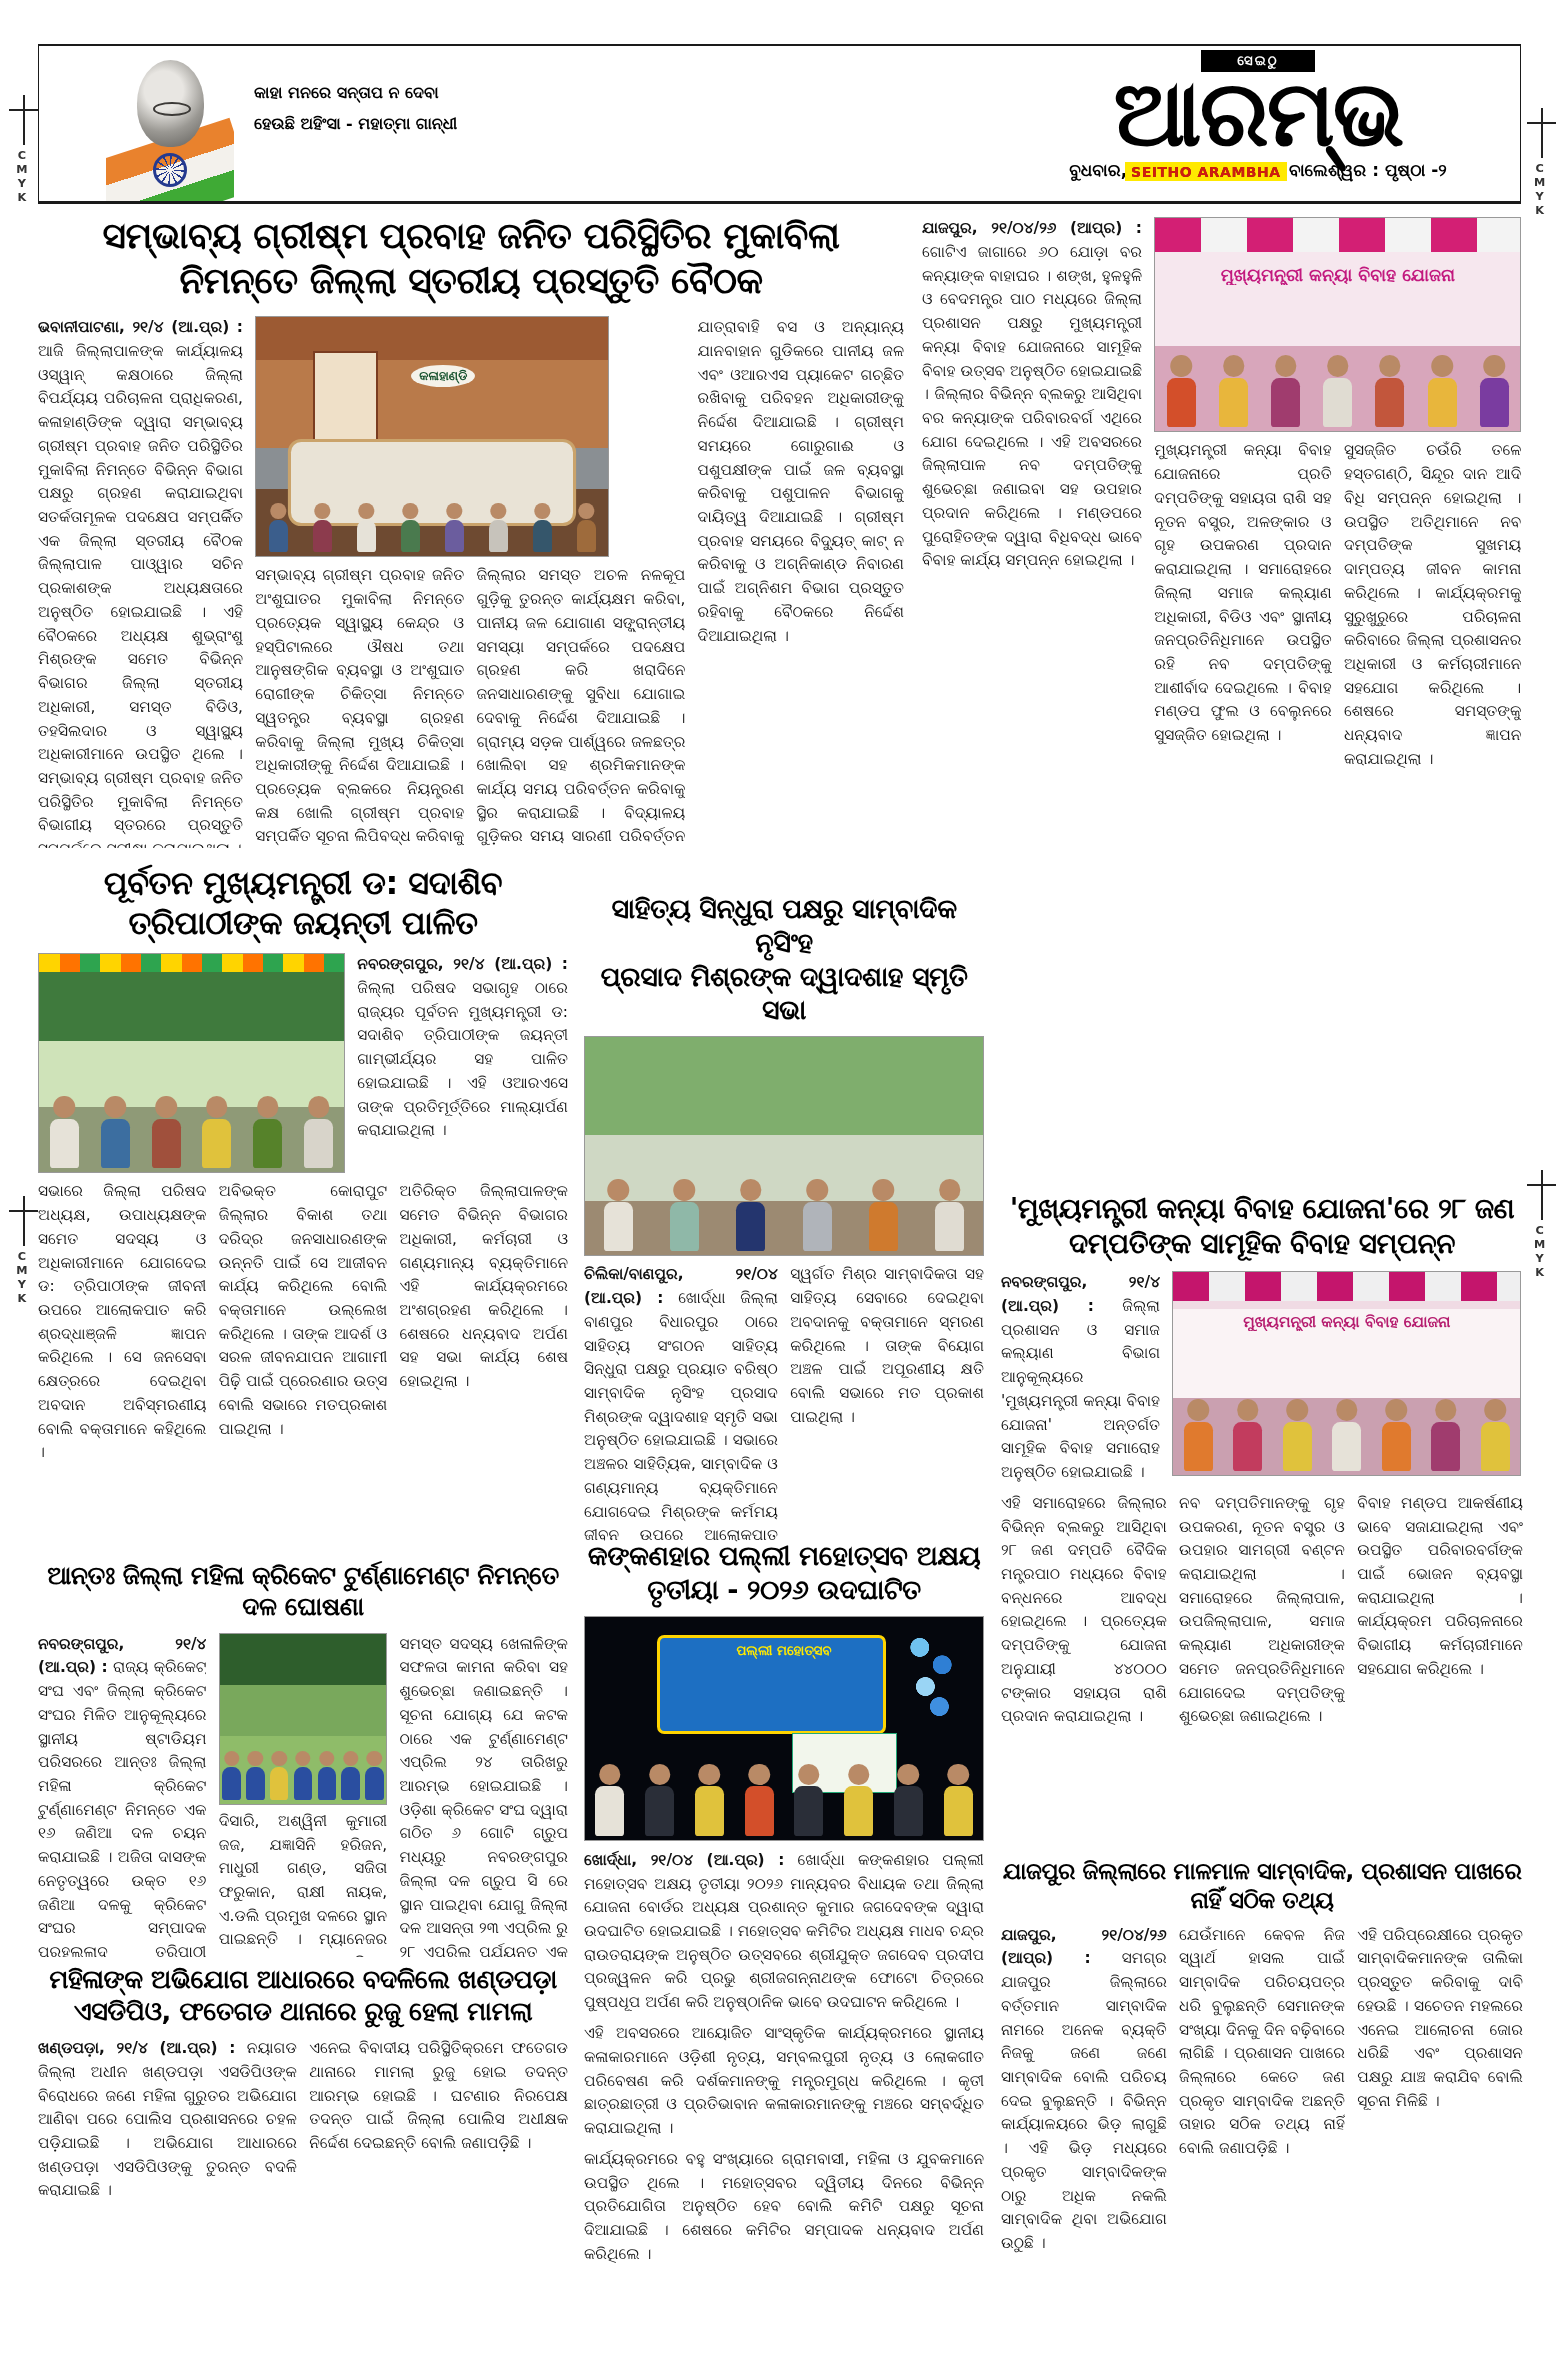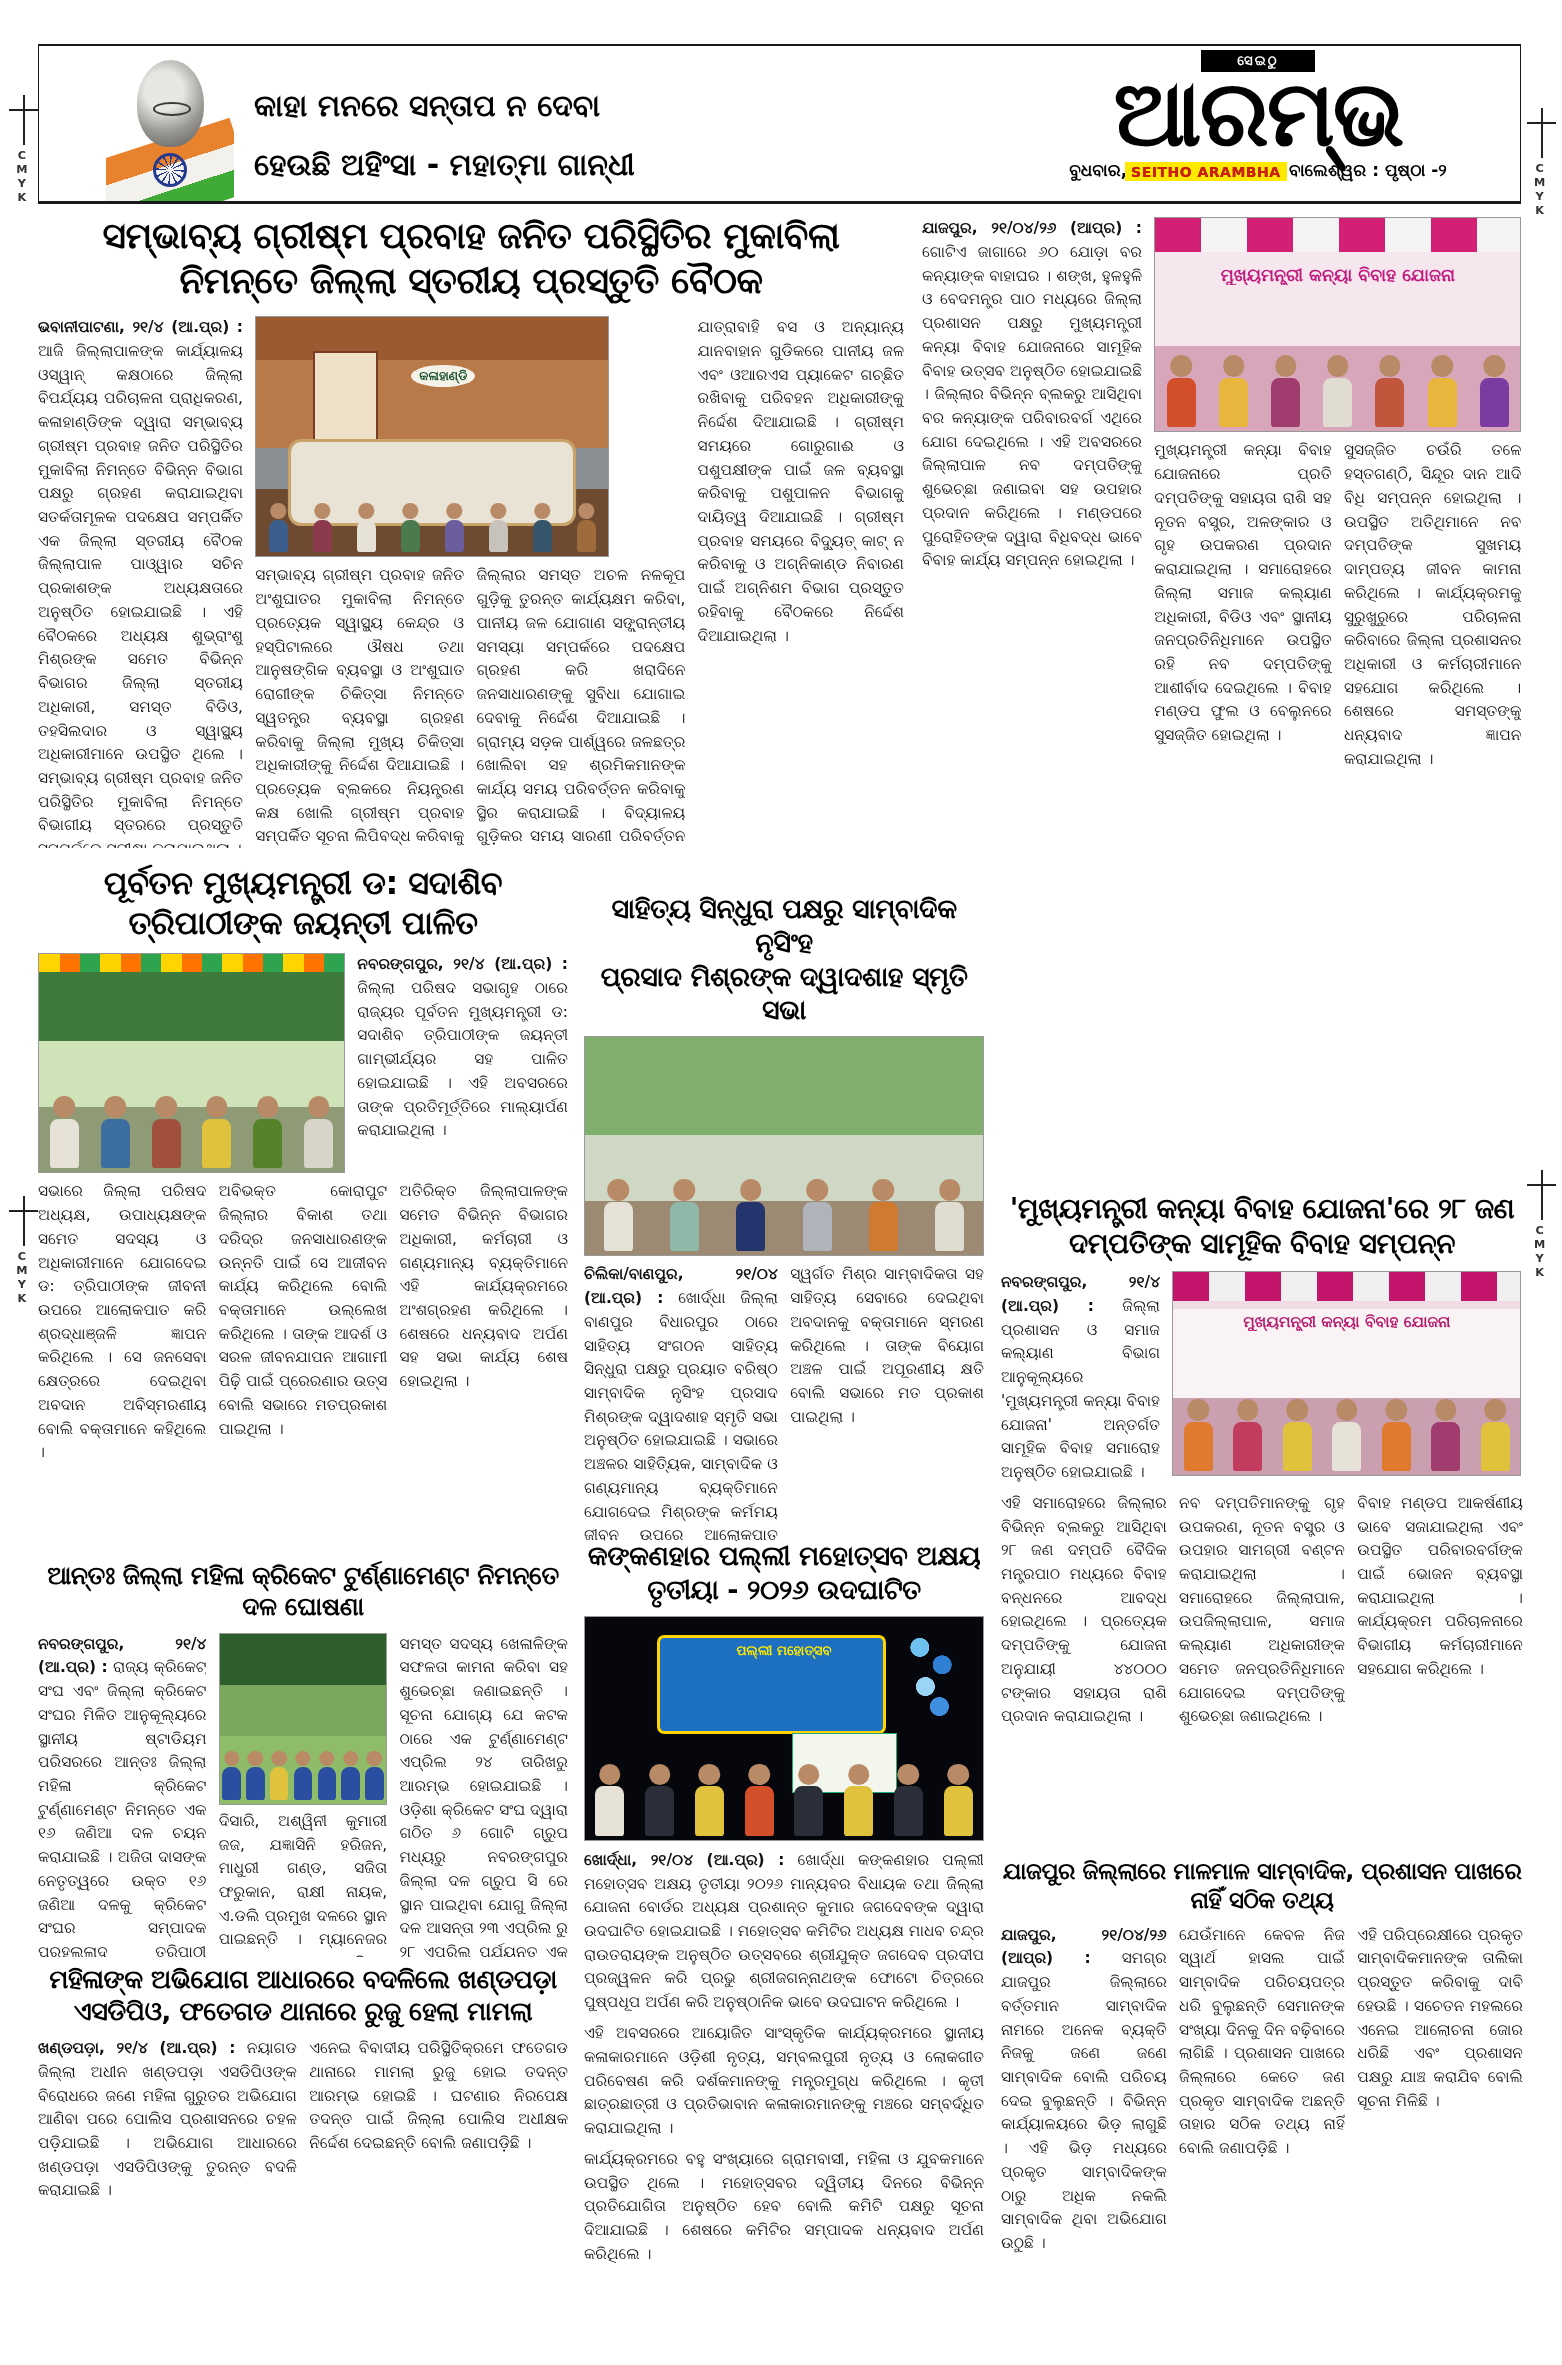--- a/index.html
+++ b/index.html
@@ -21,21 +21,21 @@
   .gandhi .head{position:absolute;left:31px;top:3.1px;width:67px;height:87px;border-radius:50% 50% 46% 46%;
                 background:radial-gradient(circle at 40% 35%,#e8e6e2 0 28%,#9a9893 60%,#5d5b57 100%);}
   .gandhi .glasses{position:absolute;left:47px;top:45px;width:34px;height:10.2px;
                    border:2px solid #3c3a37;border-radius:50%;background:transparent;}
   .gandhi .sash{position:absolute;left:-10.2px;bottom:-15.4px;width:149px;height:77px;transform:rotate(-18deg);
                 background:linear-gradient(180deg,#e9822d 0 34%,#f3f1ec 34% 66%,#3faa35 66% 100%);}
   .gandhi .wheel{position:absolute;left:47px;bottom:14.3px;width:28px;height:28px;border-radius:50%;
                  border:3.1px solid #243a8f;background:
                  repeating-conic-gradient(#243a8f 0 8deg,transparent 8deg 30deg);}
   .quote{position:absolute;left:215px;top:31px;width:487px;font-weight:700;
-         font-size:30px;line-height:1.95;color:#000;}
+         font-size:16px;line-height:1.95;color:#000;}
   .masthead{position:absolute;left:963px;top:4.1px;width:512px;text-align:center;}
   .masthead .topbar{display:inline-block;background:#000;color:#fff;font-size:13.3px;
                     font-weight:700;padding:3.1px 36px;letter-spacing:2px;}
   .masthead .title{font-size:91px;line-height:0.98;font-weight:900;color:#000;
                    letter-spacing:-2px;margin-top:-3.1px;}
   .masthead .eng{position:absolute;left:123px;top:112px;background:#ffe900;color:#cf1d10;
                  font-size:14px;font-weight:900;padding:1.5px 6.1px;letter-spacing:0.5px;
                  text-shadow:0 0 0.5px #7a0c00;}
   .masthead .dateline{margin-top:2px;font-size:17px;font-weight:700;color:#000;}
   
@@ -207,21 +207,21 @@
               <div class="person" style="--shirt:#3c6ea0;"></div>
             <div class="person" style="--shirt:#a0503c;"></div>
               <div class="person" style="--shirt:#e0c23c;"></div>
             <div class="person" style="--shirt:#56822a;"></div>
               <div class="person" style="--shirt:#d8d4ca;"></div>
           </div>
         </div>
       </div>
       <div class="col">
         <b>ନବରଙ୍ଗପୁର, ୨୧/୪ (ଆ.ପ୍ର) :</b>
-        <span>ଜିଲ୍ଲା ପରିଷଦ ସଭାଗୃହ ଠାରେ ରାଜ୍ୟର ପୂର୍ବତନ ମୁଖ୍ୟମନ୍ତ୍ରୀ ଡ: ସଦାଶିବ ତ୍ରିପାଠୀଙ୍କ ଜୟନ୍ତୀ ଗାମ୍ଭୀର୍ଯ୍ୟର ସହ ପାଳିତ ହୋଇଯାଇଛି । ଏହି ଅବସରରେ ତାଙ୍କ ପ୍ରତିମୂର୍ତ୍ତିରେ ମାଲ୍ୟାର୍ପଣ କରାଯାଇଥିଲା ।</span>
+        <span>ଜିଲ୍ଲା ପରିଷଦ ସଭାଗୃହ ଠାରେ ରାଜ୍ୟର ପୂର୍ବତନ ମୁଖ୍ୟମନ୍ତ୍ରୀ ଡ: ସଦାଶିବ ତ୍ରିପାଠୀଙ୍କ ଜୟନ୍ତୀ ଗାମ୍ଭୀର୍ଯ୍ୟର ସହ ପାଳିତ ହୋଇଯାଇଛି । ଏହି ଓଆରଏସେ ତାଙ୍କ ପ୍ରତିମୂର୍ତ୍ତିରେ ମାଲ୍ୟାର୍ପଣ କରାଯାଇଥିଲା ।</span>
       </div>
     </div>
     <div class="cols">
       <div class="col">ସଭାରେ ଜିଲ୍ଲା ପରିଷଦ ଅଧ୍ୟକ୍ଷ, ଉପାଧ୍ୟକ୍ଷଙ୍କ ସମେତ ସଦସ୍ୟ ଓ ଅଧିକାରୀମାନେ ଯୋଗଦେଇ ଡ: ତ୍ରିପାଠୀଙ୍କ ଜୀବନୀ ଉପରେ ଆଲୋକପାତ କରି ଶ୍ରଦ୍ଧାଞ୍ଜଳି ଜ୍ଞାପନ କରିଥିଲେ । ସେ ଜନସେବା କ୍ଷେତ୍ରରେ ଦେଇଥିବା ଅବଦାନ ଅବିସ୍ମରଣୀୟ ବୋଲି ବକ୍ତାମାନେ କହିଥିଲେ ।</div>
       <div class="col">ଅବିଭକ୍ତ କୋରାପୁଟ ଜିଲ୍ଲାର ବିକାଶ ତଥା ଦରିଦ୍ର ଜନସାଧାରଣଙ୍କ ଉନ୍ନତି ପାଇଁ ସେ ଆଜୀବନ କାର୍ଯ୍ୟ କରିଥିଲେ ବୋଲି ବକ୍ତାମାନେ ଉଲ୍ଲେଖ କରିଥିଲେ । ତାଙ୍କ ଆଦର୍ଶ ଓ ସରଳ ଜୀବନଯାପନ ଆଗାମୀ ପିଢ଼ି ପାଇଁ ପ୍ରେରଣାର ଉତ୍ସ ବୋଲି ସଭାରେ ମତପ୍ରକାଶ ପାଇଥିଲା ।</div>
       <div class="col">ଅତିରିକ୍ତ ଜିଲ୍ଲାପାଳଙ୍କ ସମେତ ବିଭିନ୍ନ ବିଭାଗର ଅଧିକାରୀ, କର୍ମଚାରୀ ଓ ଗଣ୍ୟମାନ୍ୟ ବ୍ୟକ୍ତିମାନେ ଏହି କାର୍ଯ୍ୟକ୍ରମରେ ଅଂଶଗ୍ରହଣ କରିଥିଲେ । ଶେଷରେ ଧନ୍ୟବାଦ ଅର୍ପଣ ସହ ସଭା କାର୍ଯ୍ୟ ଶେଷ ହୋଇଥିଲା ।</div>
     </div>
   </div>
 
   <div class="article" style="left:584px;top:857px;width:400px;height:661px;margin-top:35px;">

